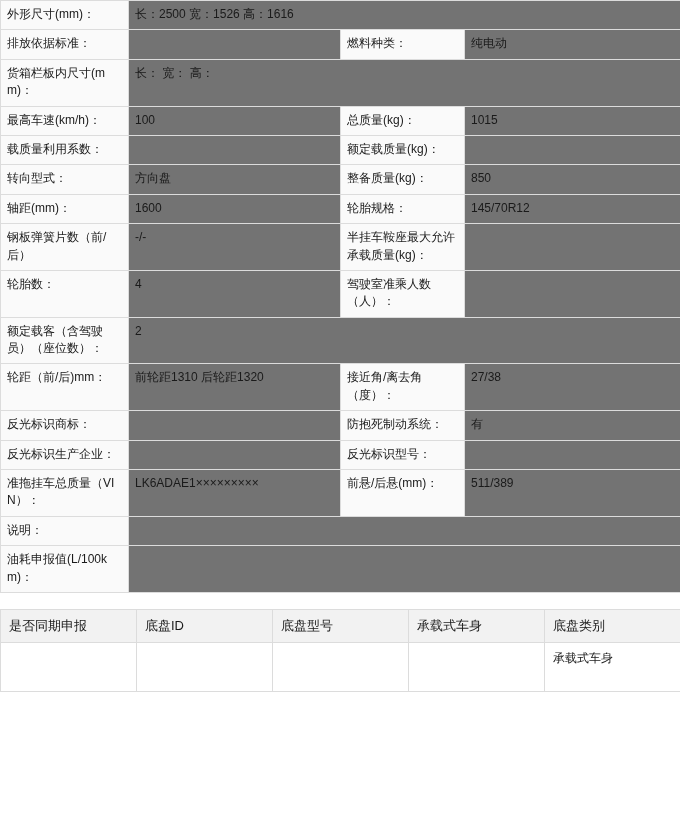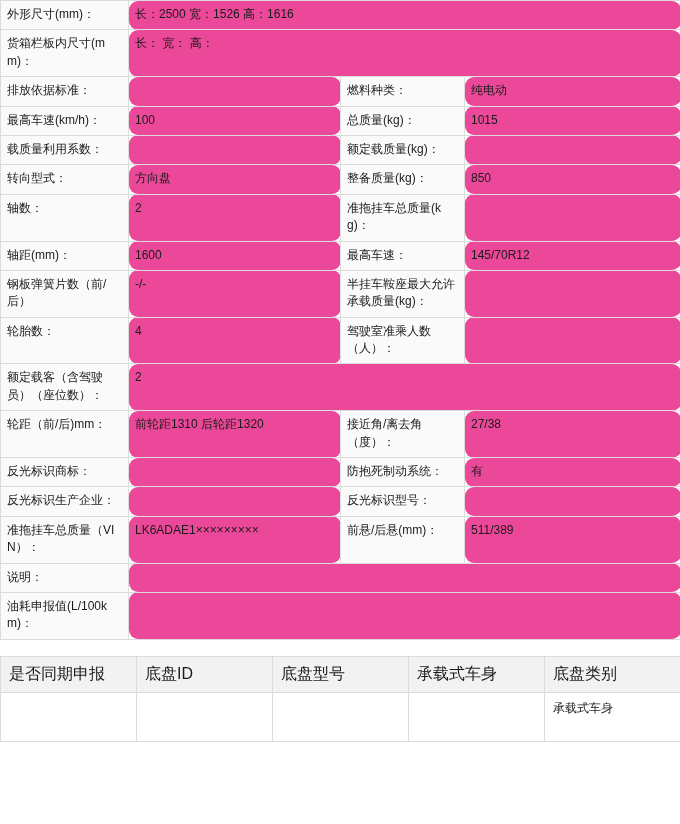--- a/index.html
+++ b/index.html
@@ -29,43 +29,42 @@
     padding: 5px 6px 6px 6px;
     vertical-align: top;
     line-height: 1.45;
     word-break: break-all;
   }
   td.label {
     background: #fafafa;
     color: #1a1a1a;
   }
   td.value {
-    background: #ec4899;
-    color: #1a1a1a;
-    border-radius: 9px;
+    background: #737373;
+    color: #1a1a1a;
   }
   .col-l1 { width: 128px; }
   .col-v1 { width: 212px; }
   .col-l2 { width: 124px; }
   .col-v2 { width: 216px; }
 
   table.bottom {
     border-collapse: collapse;
     width: 680px;
     table-layout: fixed;
     margin-top: 16px;
   }
   table.bottom th {
     background: #f2f2f2;
     border: 1px solid #dcdcdc;
     font-weight: normal;
     text-align: left;
     padding: 7px 8px;
     color: #1a1a1a;
-    font-size: 16px;
+    font-size: 13px;
   }
   table.bottom td {
     border: 1px solid #dcdcdc;
     padding: 7px 8px;
     vertical-align: top;
     height: 34px;
     background: #ffffff;
     color: #1a1a1a;
     line-height: 1.45;
   }
@@ -85,57 +84,51 @@
         <col class="col-v1">
         <col class="col-l2">
         <col class="col-v2">
     </colgroup>
     <tbody>
       <tr>
         <td class="label">外形尺寸(mm)：</td>
         <td class="value" colspan="3">长：2500 宽：1526 高：1616</td>
       </tr>
       <tr>
+        <td class="label">排放依据标准：</td>
+        <td class="value"></td>
+        <td class="label">燃料种类：</td>
+        <td class="value">纯电动</td>
+      </tr>
+      <tr>
         <td class="label">货箱栏板内尺寸(mm)：</td>
         <td class="value" colspan="3">长： 宽： 高：</td>
-      </tr>
-      <tr>
-        <td class="label">排放依据标准：</td>
-        <td class="value"></td>
-        <td class="label">燃料种类：</td>
-        <td class="value">纯电动</td>
       </tr>
       <tr>
         <td class="label">最高车速(km/h)：</td>
         <td class="value">100</td>
         <td class="label">总质量(kg)：</td>
         <td class="value">1015</td>
       </tr>
       <tr>
         <td class="label">载质量利用系数：</td>
         <td class="value"></td>
         <td class="label">额定载质量(kg)：</td>
         <td class="value"></td>
       </tr>
       <tr>
         <td class="label">转向型式：</td>
         <td class="value">方向盘</td>
         <td class="label">整备质量(kg)：</td>
         <td class="value">850</td>
       </tr>
       <tr>
-        <td class="label">轴数：</td>
-        <td class="value">2</td>
-        <td class="label">准拖挂车总质量(kg)：</td>
-        <td class="value"></td>
-      </tr>
-      <tr>
         <td class="label">轴距(mm)：</td>
         <td class="value">1600</td>
-        <td class="label">最高车速：</td>
+        <td class="label">轮胎规格：</td>
         <td class="value">145/70R12</td>
       </tr>
       <tr>
         <td class="label tall">钢板弹簧片数（前/后）</td>
         <td class="value">-/-</td>
         <td class="label">半挂车鞍座最大允许承载质量(kg)：</td>
         <td class="value"></td>
       </tr>
       <tr>
         <td class="label tall">轮胎数：</td>

